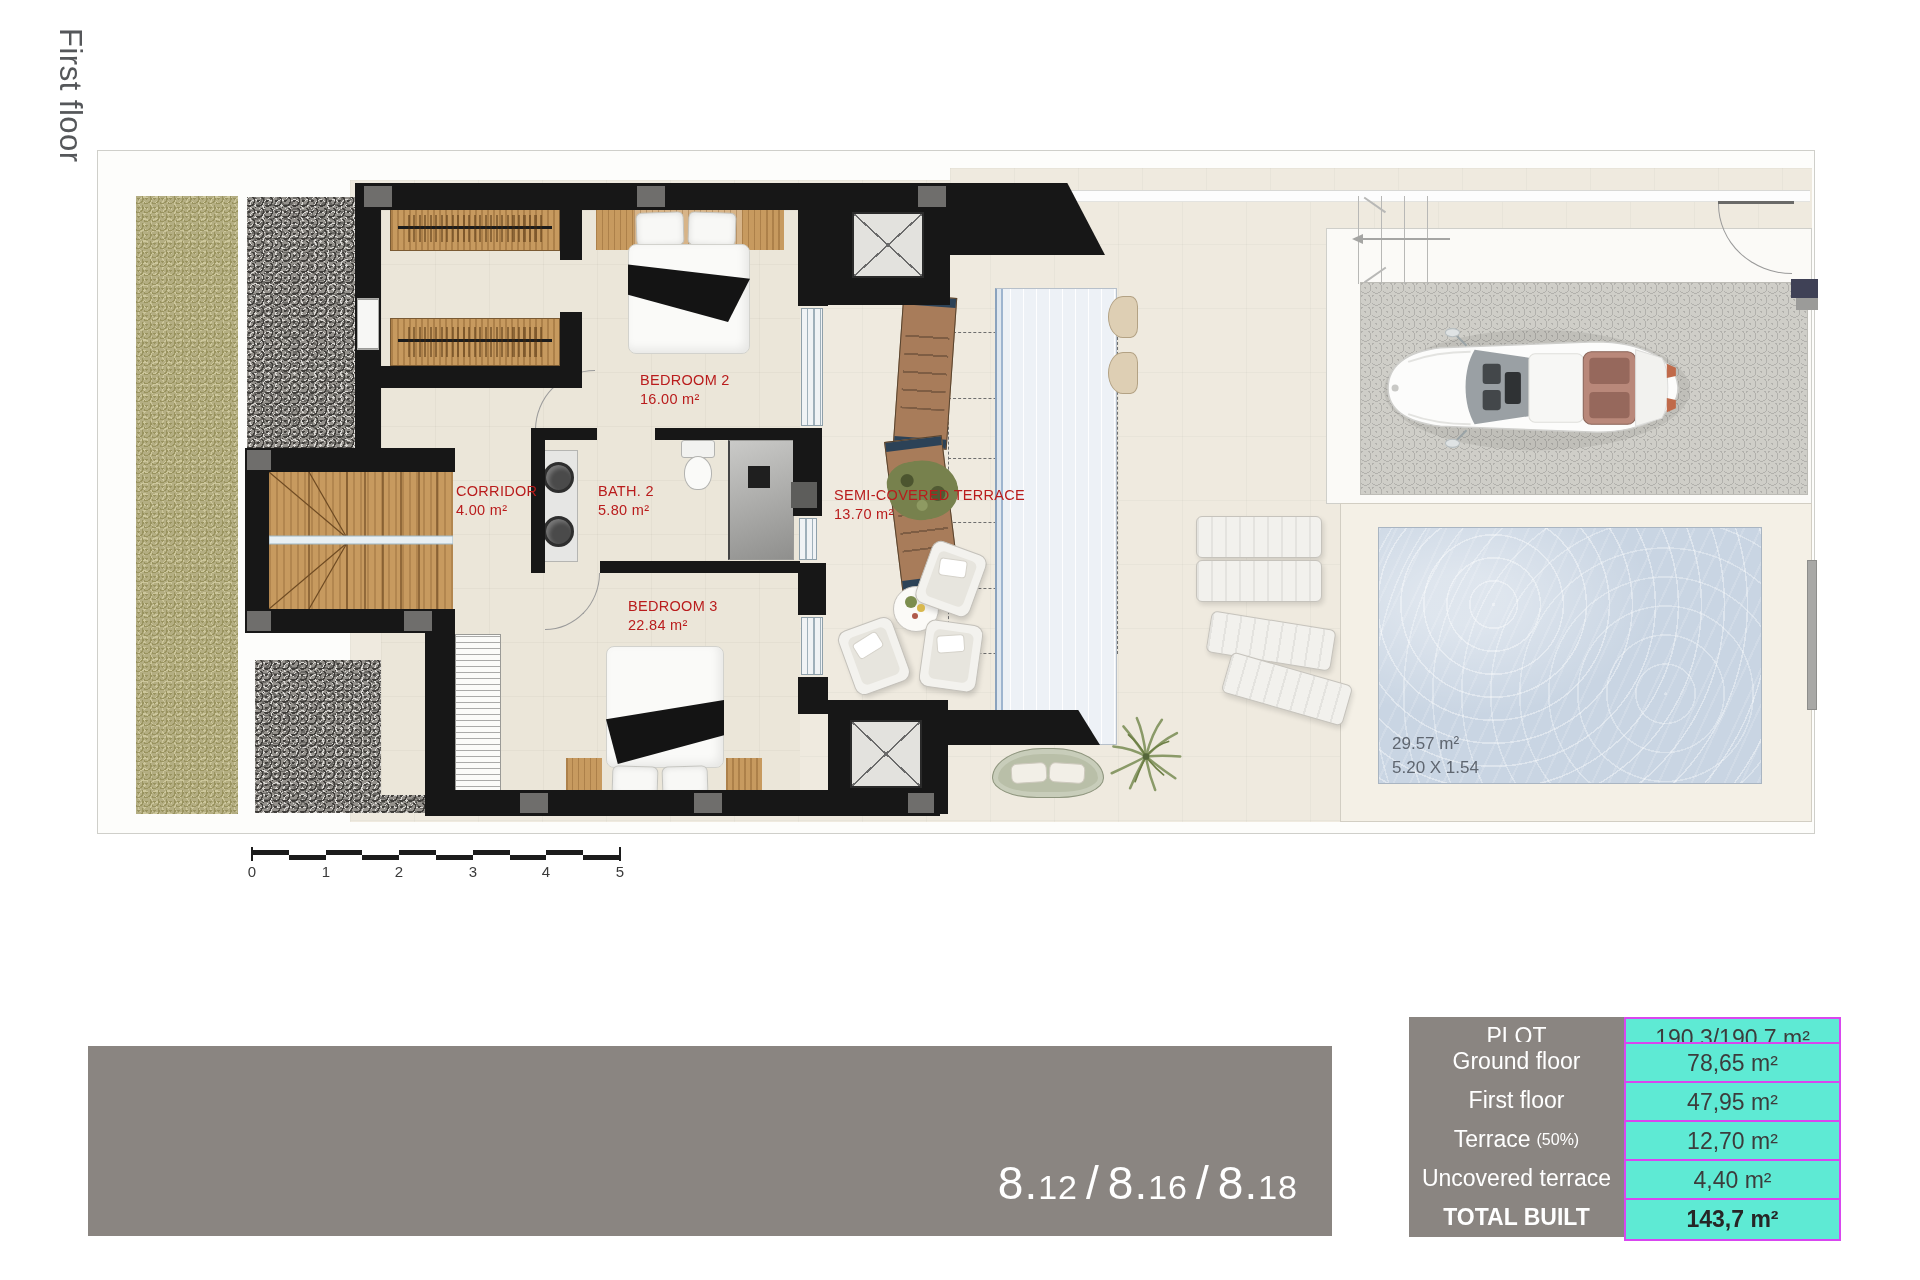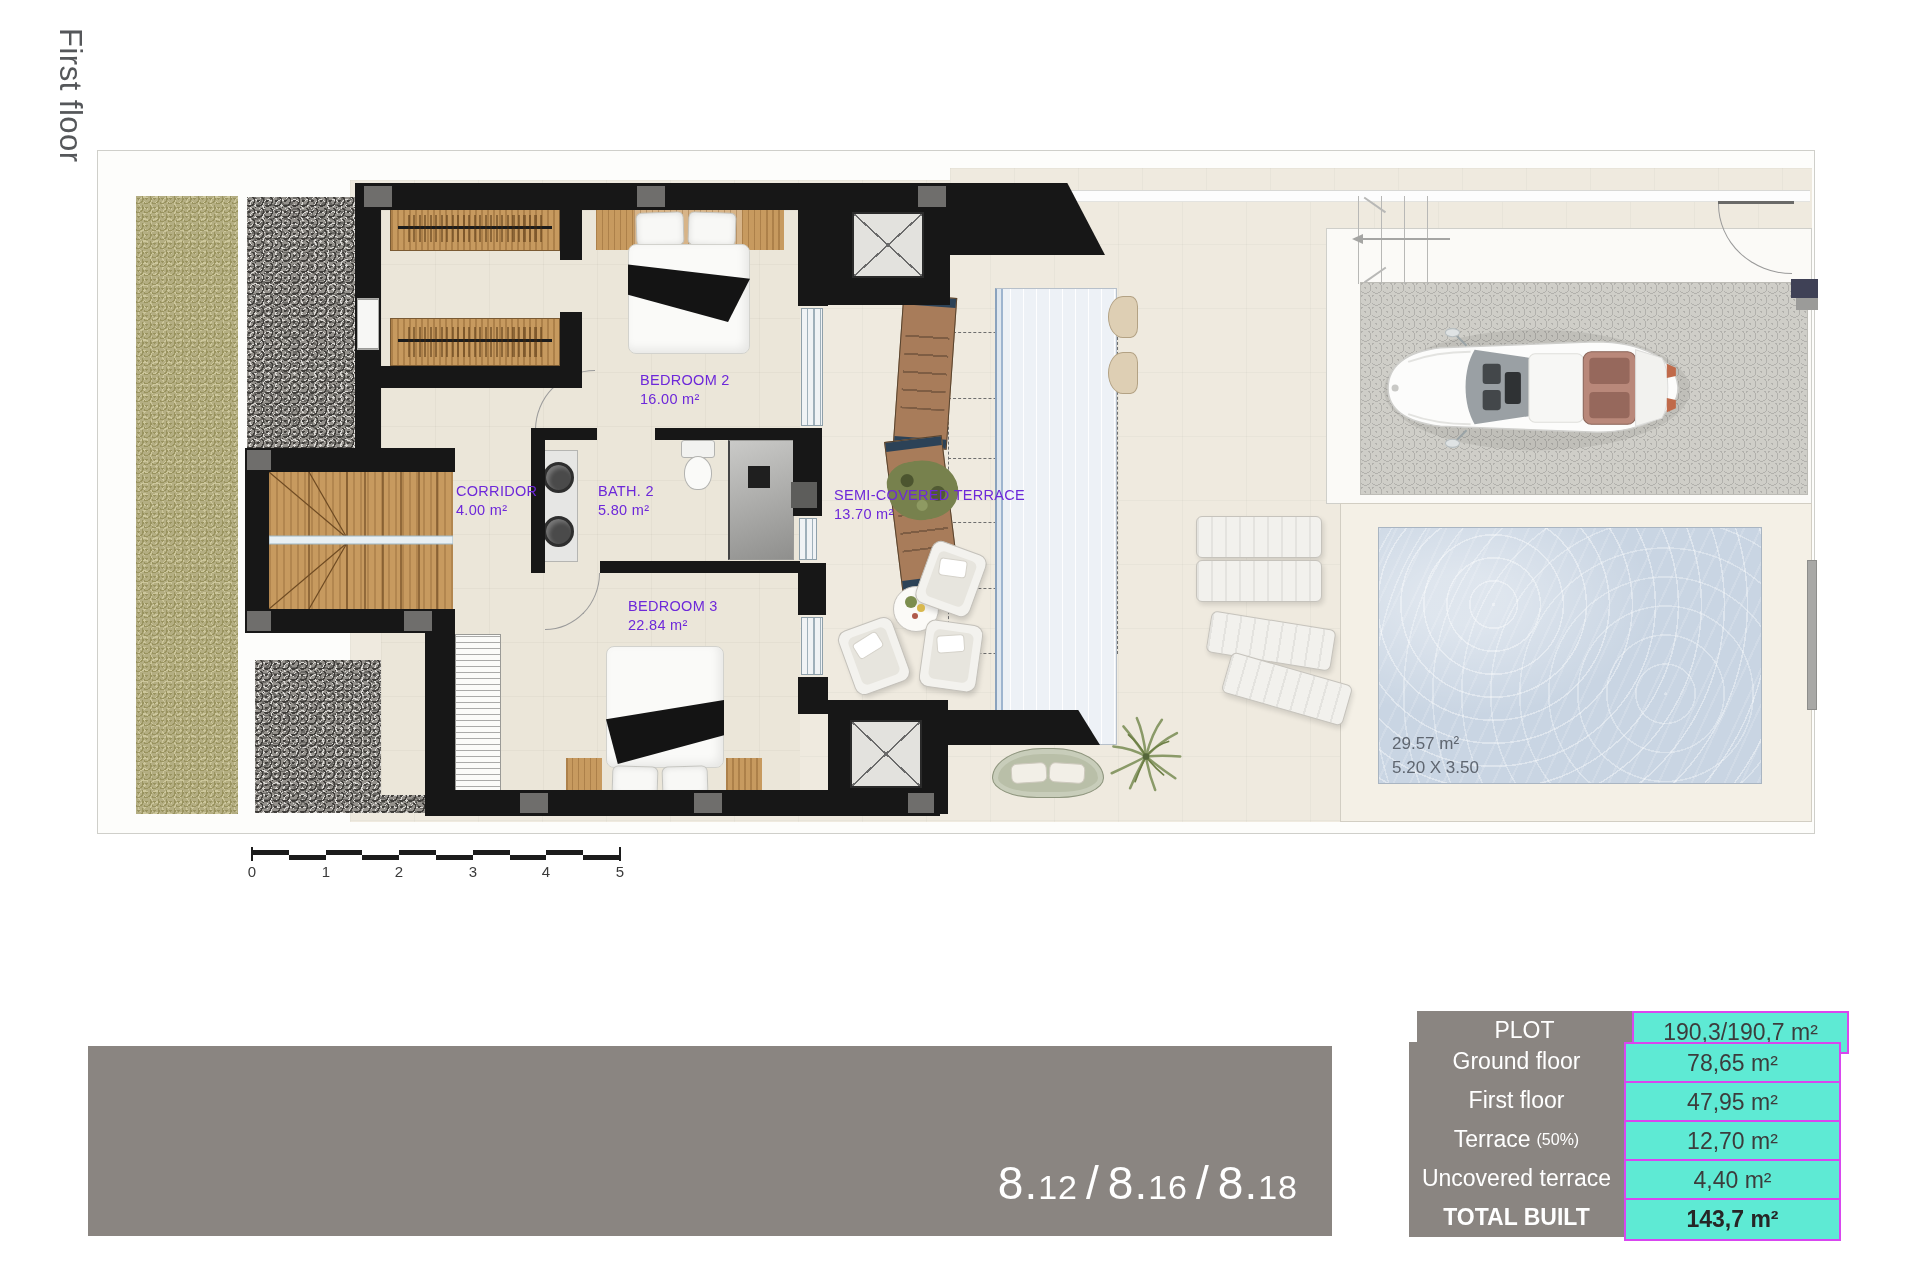--- a/index.html
+++ b/index.html
@@ -34,21 +34,21 @@
   .slats{position:absolute;left:4px;right:4px;top:25%;height:50%;background:repeating-linear-gradient(0deg,rgba(0,0,0,.25) 0 2px,transparent 2px 18px);}
   .lounger-w{background:#f2f1ed;border:1px solid #c6c3bc;border-radius:6px;background-image:repeating-linear-gradient(90deg,rgba(0,0,0,.06) 0 2px,transparent 2px 14px);box-shadow:2px 3px 5px rgba(0,0,0,.12);z-index:5;}
   .chair{background:#f3f2ee;border:1px solid #c4c1ba;border-radius:10px;box-shadow:2px 3px 5px rgba(0,0,0,.15);z-index:5;}
   .chair:before{content:"";position:absolute;inset:8px;background:#e7e5de;border-radius:6px;}
   .chair:after{content:"";position:absolute;left:12px;top:12px;width:26px;height:16px;background:#fff;border:1px solid #d5d2ca;border-radius:4px;transform:rotate(-12deg);}
   .pool{background-color:#c9d5e3;border:1px solid #a9b5c2;z-index:3;
     background-image:radial-gradient(ellipse at 22% 28%,rgba(255,255,255,.4) 0 10%,transparent 45%),
       repeating-radial-gradient(circle at 30% 30%,rgba(255,255,255,.38) 0 1.5px,transparent 1.5px 23px),
       repeating-radial-gradient(circle at 75% 65%,rgba(255,255,255,.32) 0 1.5px,transparent 1.5px 29px),
       repeating-linear-gradient(115deg,rgba(255,255,255,.15) 0 2px,transparent 2px 15px);}
-  .rlabel{font-size:14.5px;color:#6d28d9;letter-spacing:.3px;line-height:1.32;white-space:nowrap;z-index:8;}
+  .rlabel{font-size:14.5px;color:#b91c1c;letter-spacing:.3px;line-height:1.32;white-space:nowrap;z-index:8;}
   .rlabel span{display:block;}
   .plabel{font-size:17px;color:#5f6670;line-height:1.4;white-space:nowrap;z-index:8;}
   .plabel span{display:block;}
   .floor-title{font-size:31px;color:#55575a;letter-spacing:.5px;transform:rotate(90deg);transform-origin:0 0;white-space:nowrap;z-index:9;}
   
   .sb-top{background:repeating-linear-gradient(90deg,#1c1c1c 0 36.8px,transparent 36.8px 73.6px);z-index:2;}
   .sb-bot{background:repeating-linear-gradient(90deg,transparent 0 36.8px,#1c1c1c 36.8px 73.6px);z-index:2;}
   .sb-num{font-size:15px;color:#3a3a3a;width:16px;text-align:center;z-index:2;}
   
   .banner{z-index:2;}
@@ -261,21 +261,21 @@
 <div class="a" style="left:1718px;top:201px;width:76px;height:3px;background:#6a6a68;z-index:4;"></div>
 <div class="a arc" style="left:1718px;top:204px;width:74px;height:70px;border-left-width:1.5px;border-bottom-width:1.5px;border-bottom-left-radius:100%;"></div>
 <div class="a" style="left:1791px;top:279px;width:27px;height:19px;background:#3f4156;z-index:4;"></div>
 <div class="a" style="left:1796px;top:298px;width:22px;height:12px;background:#9b9b99;z-index:4;"></div>
 <div class="a" style="left:1807px;top:560px;width:10px;height:150px;background:#a8a8a6;border:1px solid #8d8d8b;z-index:4;"></div>
 
 <div class="a" style="left:1340px;top:503px;width:472px;height:319px;background:#f4f0e6;border:1px solid #d2cec3;z-index:2;"></div>
 <div class="a pool" style="left:1378px;top:527px;width:384px;height:257px;"></div>
 <div class="a plabel" style="left:1392px;top:732px;">
   <span>29.57 m²</span>
-  <span>5.20 X 3.50</span>
+  <span>5.20 X 1.54</span>
 </div>
 
 <div class="a rlabel" style="left:640px;top:371px;">
   <span>BEDROOM 2</span>
   <span>16.00 m²</span>
 </div>
 <div class="a rlabel" style="left:456px;top:482px;">
   <span>CORRIDOR</span>
   <span>4.00 m²</span>
 </div>
@@ -301,21 +301,21 @@
 <div class="a sb-num" style="left:391px;top:863px;">2</div>
 <div class="a sb-num" style="left:465px;top:863px;">3</div>
 <div class="a sb-num" style="left:538px;top:863px;">4</div>
 <div class="a sb-num" style="left:612px;top:863px;">5</div>
 
 <div class="a banner" style="left:88px;top:1046px;width:1244px;height:190px;background:#8a8581;">
   <div class="banner-text"><span>8.</span><span class="bsmall">12</span><span class="bsep">/</span><span>8.</span><span class="bsmall">16</span><span class="bsep">/</span><span>8.</span><span class="bsmall">18</span></div>
 </div>
 
 <div class="a tbl" style="left:1409px;top:1003px;width:428px;height:234px;">
-  <div class="trow" style="top:8px;margin-left:8px;">
+  <div class="trow" style="top:14px;">
     <div class="tlab" style="background:#8a8581;">PLOT</div>
     <div class="tval">190,3/190,7 m²</div>
   </div>
   <div class="trow" style="top:39px;">
     <div class="tlab" style="background:#8a8581;">Ground floor</div>
     <div class="tval">78,65 m²</div>
   </div>
   <div class="trow" style="top:78px;">
     <div class="tlab" style="background:#8a8581;">First floor</div>
     <div class="tval">47,95 m²</div>

